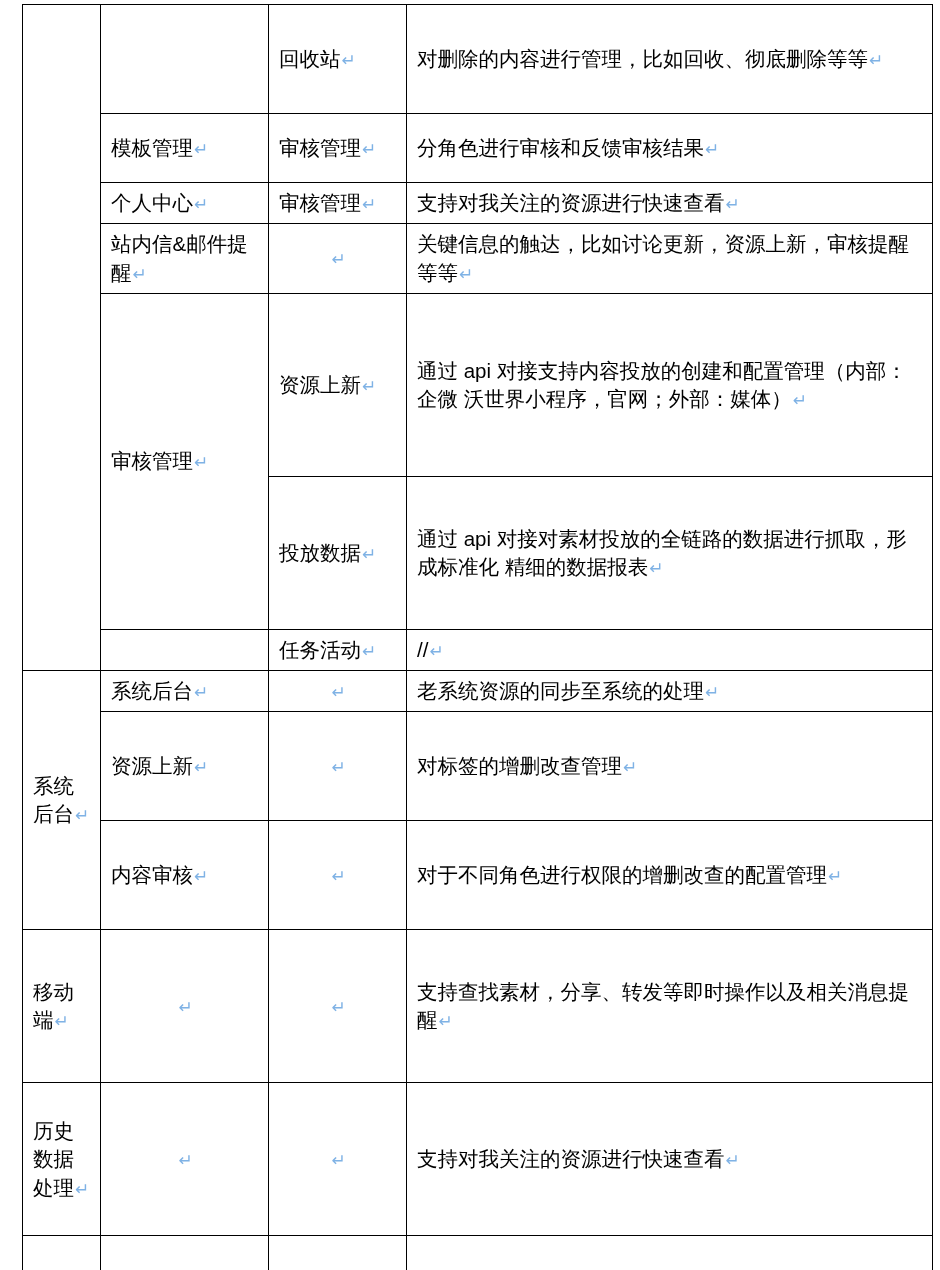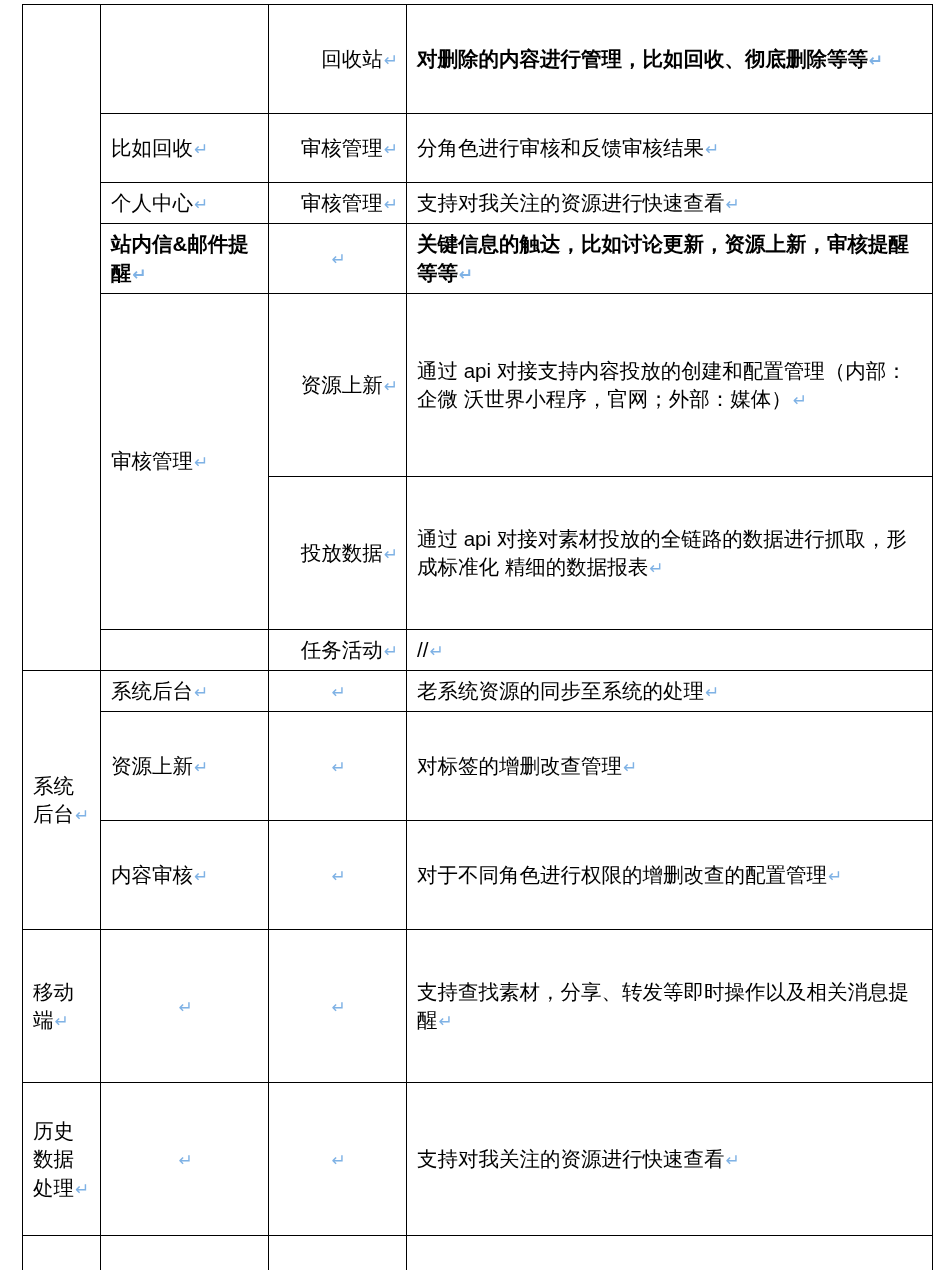--- a/index.html
+++ b/index.html
@@ -36,21 +36,21 @@
     word-break: break-word;
   }
   
   col.c1 { width: 78px; }
   col.c2 { width: 168px; }
   col.c3 { width: 138px; }
   col.c4 { width: 526px; }
 
   td.lvl1 { font-size: 21px; }
   td.lvl2 { font-size: 21px; }
-  td.lvl3 { font-size: 21px; text-align: right; }
+  td.lvl3 { font-size: 21px; }
   td.desc { font-size: 20.5px; }
 
   td.center {
     text-align: center;
   }
   
   .pil {
     color: #7fb2e5;
     font-size: 17px;
     font-family: "DejaVu Sans", sans-serif;
@@ -62,21 +62,21 @@
     font-size: 17px;
     font-family: "DejaVu Sans", sans-serif;
   }
   .cell-text {
     display: inline;
   }
   .tall-1 { height: 96px; }
   .tall-2 { height: 140px; }
   .tall-3 { height: 170px; }
   .mid { height: 56px; }
-  .vtop { vertical-align: top; font-weight: bold; }
+  .vtop { vertical-align: top; }
 </style>
 </head>
 <body>
 
 <div class="page">
   <table class="doc-table">
     <colgroup>
       <col class="c1">
         <col class="c2">
         <col class="c3">
@@ -85,21 +85,21 @@
     <tbody>
 
       <tr>
         <td class="lvl1" rowspan="7"></td>
         <td class="lvl2"></td>
         <td class="lvl3 tall-1"><span class="cell-text">回收站</span><span class="pil">↵</span></td>
         <td class="desc tall-1 vtop"><span class="cell-text">对删除的内容进行管理，比如回收、彻底删除等等</span><span class="pil">↵</span></td>
       </tr>
 
       <tr>
-        <td class="lvl2 mid"><span class="cell-text">比如回收</span><span class="pil">↵</span></td>
+        <td class="lvl2 mid"><span class="cell-text">模板管理</span><span class="pil">↵</span></td>
         <td class="lvl3 mid"><span class="cell-text">审核管理</span><span class="pil">↵</span></td>
         <td class="desc mid"><span class="cell-text">分角色进行审核和反馈审核结果</span><span class="pil">↵</span></td>
       </tr>
 
       <tr>
         <td class="lvl2"><span class="cell-text">个人中心</span><span class="pil">↵</span></td>
         <td class="lvl3"><span class="cell-text">审核管理</span><span class="pil">↵</span></td>
         <td class="desc"><span class="cell-text">支持对我关注的资源进行快速查看</span><span class="pil">↵</span></td>
       </tr>
 

